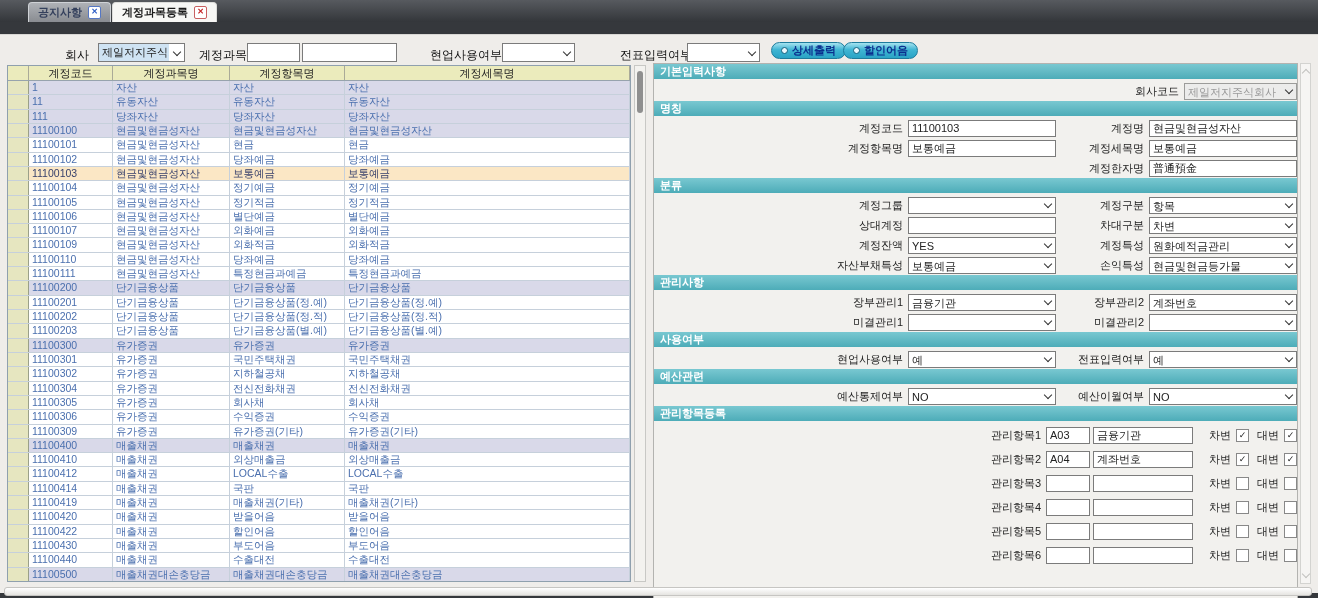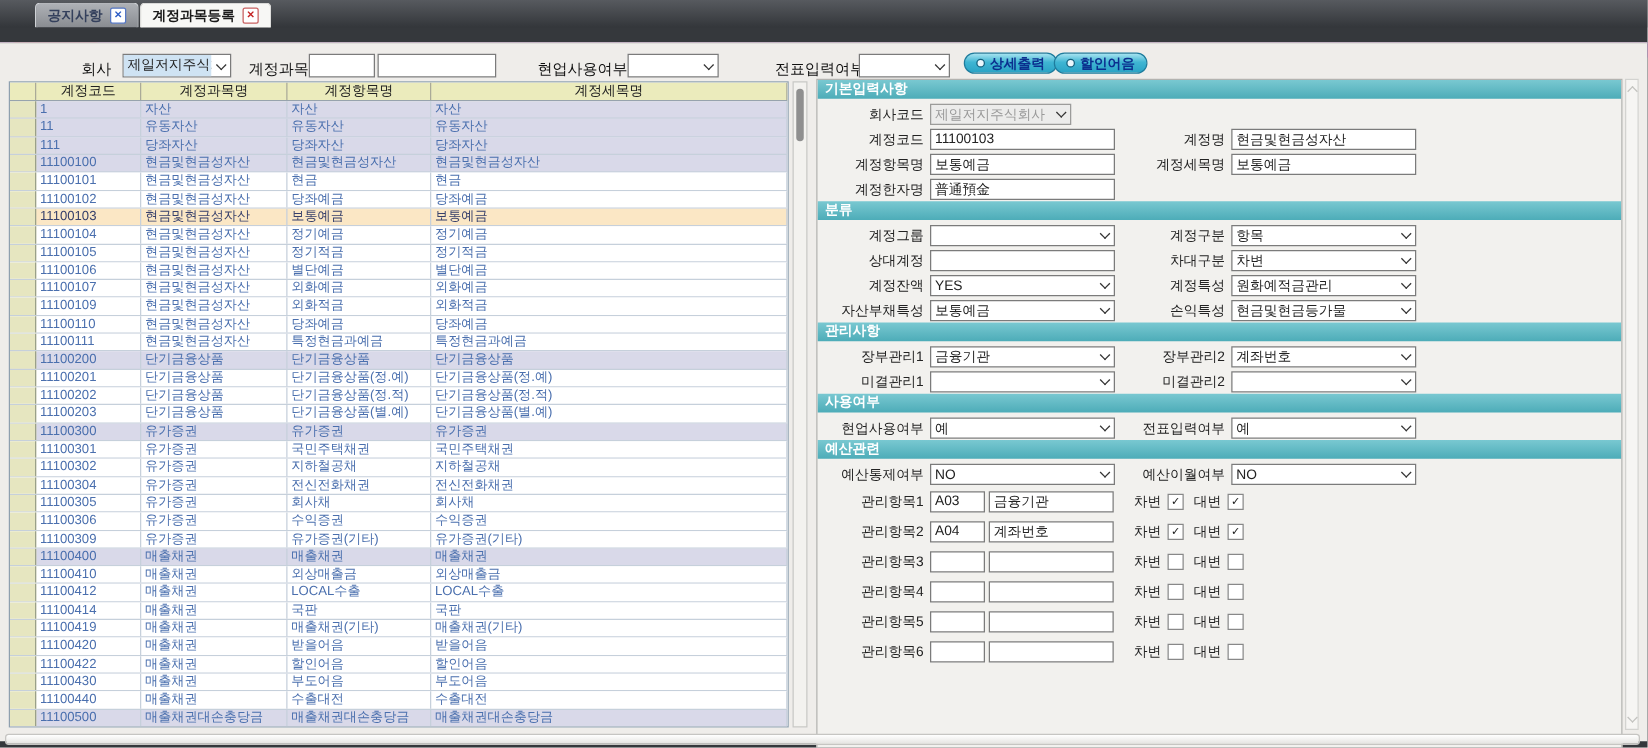--- a/index.html
+++ b/index.html
@@ -66,21 +66,21 @@
   
   .midbar { position:absolute; left:634px; top:30px; width:12px; height:517px;
             background:#f3f2ef; border:1px solid #c8c8c5; box-sizing:border-box; }
   .midbar .thumb { position:absolute; left:2px; top:5px; width:6px; height:42px;
                    background:#8f8f8f; border-radius:3px; }
   
   .panel { position:absolute; left:653px; top:28px; width:645px; height:597px;
            background:#f2f1ee; border:1px solid #b3b3b0; box-sizing:border-box; overflow:hidden; }
   .sec-bar { height:15px; background:linear-gradient(#79c8d1,#4dacb8); color:#fff; font-size:11px;
              font-weight:bold; line-height:15px; padding-left:6px; margin-bottom:2px; }
-  .p-row { display:flex; align-items:center; height:20px; }
+  .p-row { display:flex; align-items:center; height:20px;justify-content:flex-end; }
   .p-row.items { height:24px; }
   .p-label { width:85px; text-align:right; padding-right:5px; font-size:11px; color:#222;
              white-space:nowrap; flex:none; }
   .p-label.c2 { width:88px; }
   .p-ctl { height:17px; flex:none; }
   .p-ctl.sel, .p-ctl.txt { width:148px; }
   .i-code { width:44px; height:17px; }
   .i-name { width:100px; height:17px; margin-left:3px; }
   .dc-label { font-size:11px; color:#222; margin-left:16px; white-space:nowrap; }
   .dc-label.cr { margin-left:8px; }
@@ -414,20 +414,21 @@
       <div class="sec-bar">기본입력사항</div>
       <div class="p-row">
         <span class="p-label c1">회사코드</span>
         <div class="p-ctl sel disabled" style="width: 113px;">
           <span class="sel-text">제일저지주식회사</span>
           <span class="sel-btn">
             <span class="chev"></span>
           </span>
         </div>
       </div>
+      <div class="sec-bar">명칭</div>
       <div class="p-row">
         <span class="p-label c1">계정코드</span>
         <input class="p-ctl txt" value="11100103" style="">
         <span class="p-label c2">계정명</span>
         <input class="p-ctl txt" value="현금및현금성자산" style="">
       </div>
       <div class="p-row">
         <span class="p-label c1">계정항목명</span>
         <input class="p-ctl txt" value="보통예금" style="">
         <span class="p-label c2">계정세목명</span>
@@ -557,20 +558,21 @@
           </span>
         </div>
         <span class="p-label c2">예산이월여부</span>
         <div class="p-ctl sel" style="width: 148px;">
           <span class="sel-text">NO</span>
           <span class="sel-btn">
             <span class="chev"></span>
           </span>
         </div>
       </div>
+      <div class="sec-bar">관리항목등록</div>
       <div class="p-row items">
         <span class="p-label c1">관리항목1</span>
         <input class="txt i-code" value="A03" style="">
         <input class="txt i-name" value="금융기관" style="">
         <span class="dc-label">차변</span>
         <span class="cb">✓</span>
         <span class="dc-label cr">대변</span>
         <span class="cb">✓</span>
       </div>
       <div class="p-row items">

